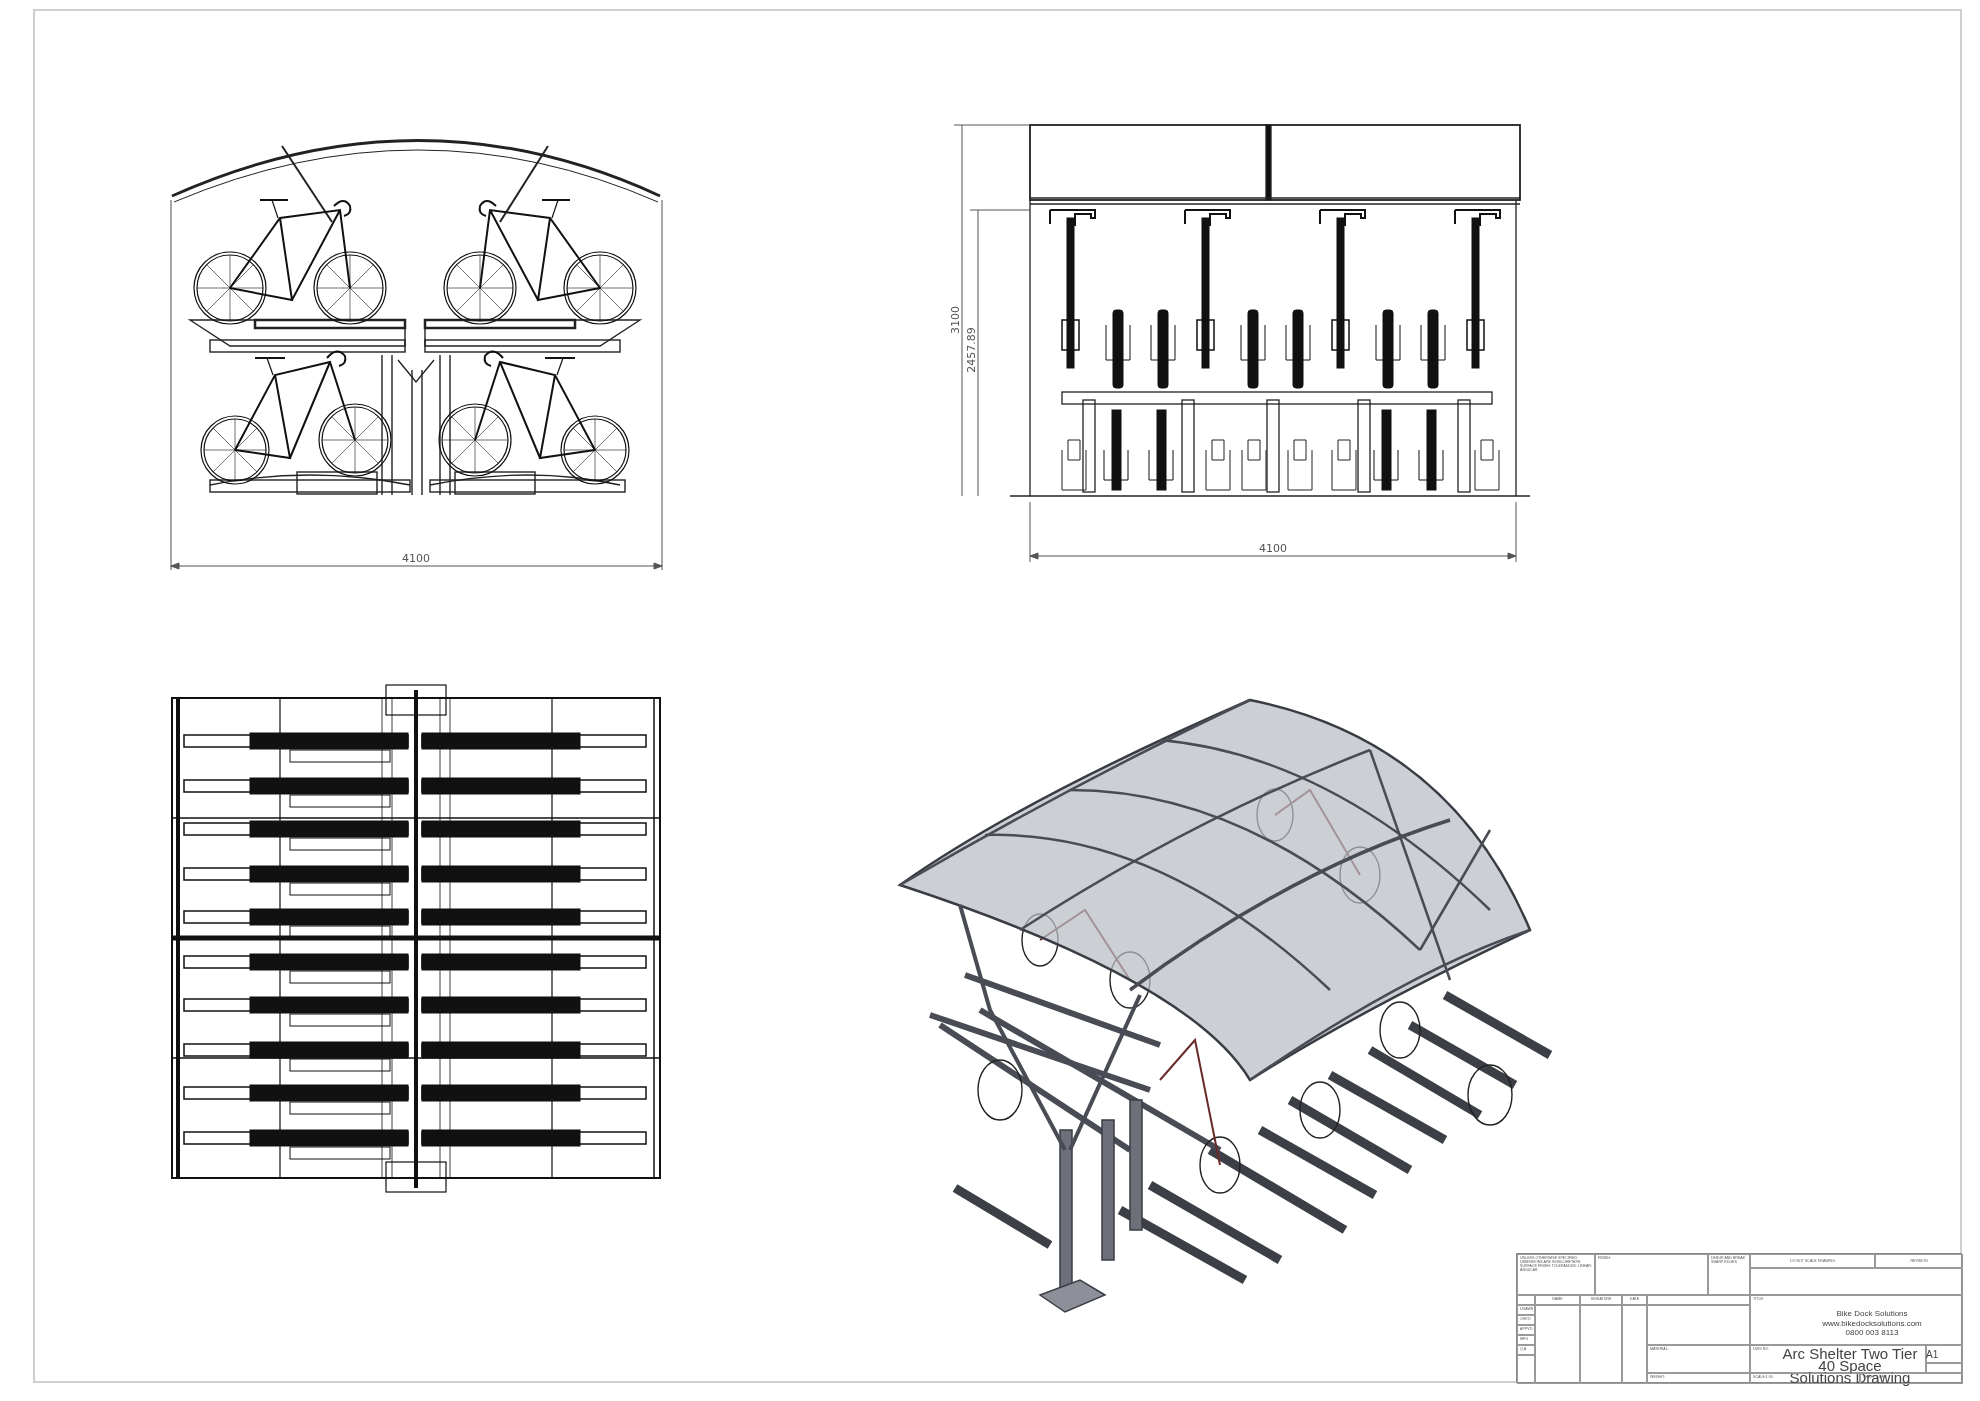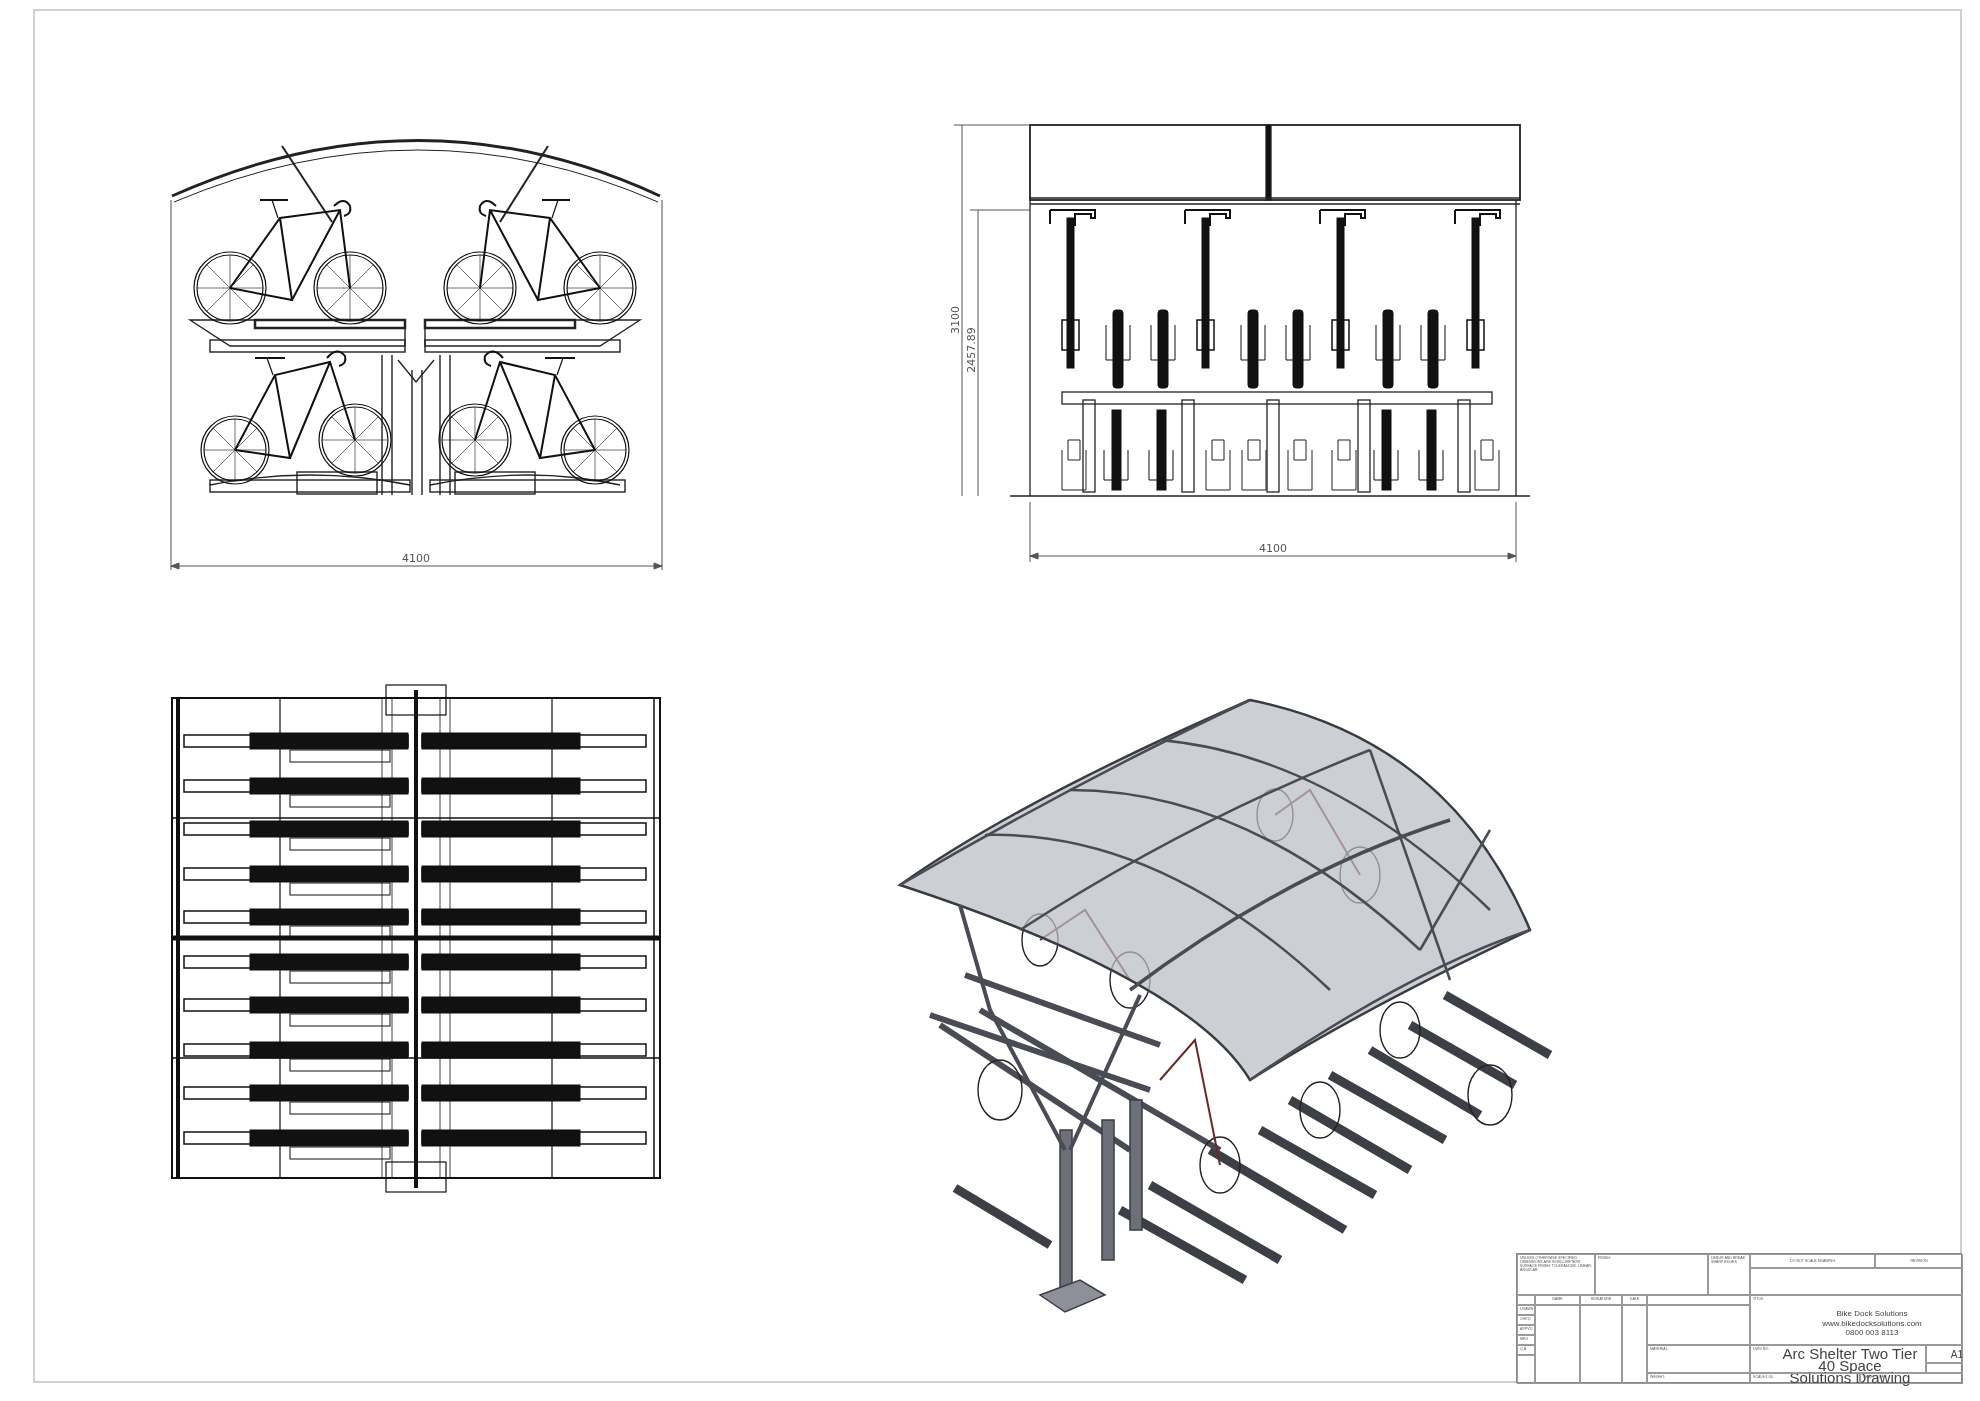--- a/index.html
+++ b/index.html
@@ -5,21 +5,21 @@
   html, body { margin:0; padding:0; background:#ffffff; }
   body { width:1980px; height:1401px; position:relative; overflow:hidden; font-family:"DejaVu Sans", sans-serif; color:#222; }
   .sheet-border { position:absolute; left:33px; top:9px; width:1929px; height:1374px; border:2px solid #cfcfcf; box-sizing:border-box; }
   svg.view { position:absolute; overflow:visible; }
   .dim-text { font-family:"DejaVu Sans", sans-serif; font-size:11px; fill:#555; }
   .tb { position:absolute; left:1516px; top:1253px; width:446px; height:130px; border:1px solid #8a8a8a; box-sizing:border-box; background:#fff; font-family:"Liberation Sans", sans-serif; }
   .tb .cell { position:absolute; border:1px solid #9a9a9a; box-sizing:border-box; font-size:3.6px; line-height:4px; color:#555; padding:1px 2px; overflow:hidden; }
   .tb .cell.hdr { text-align:center; }
   .tb .company { position:absolute; text-align:center; font-size:8px; line-height:9.5px; color:#444; }
   .tb .title { position:absolute; text-align:center; font-size:15px; line-height:12px; color:#444; }
-  .tb .size { position:absolute; text-align:right; font-size:10px; color:#444; }
+  .tb .size { position:absolute; text-align:left; font-size:10px; color:#444; }
 </style>
 </head>
 <body>
 
 <div class="sheet-border"></div>
 
 <svg class="view" style="left:160px;top:110px" width="520" height="470" viewBox="0 0 520 470">
   <g fill="none" stroke="#222" stroke-width="1.4">
 
     <path d="M12 86 Q260 -25 500 86" stroke-width="3"></path>

